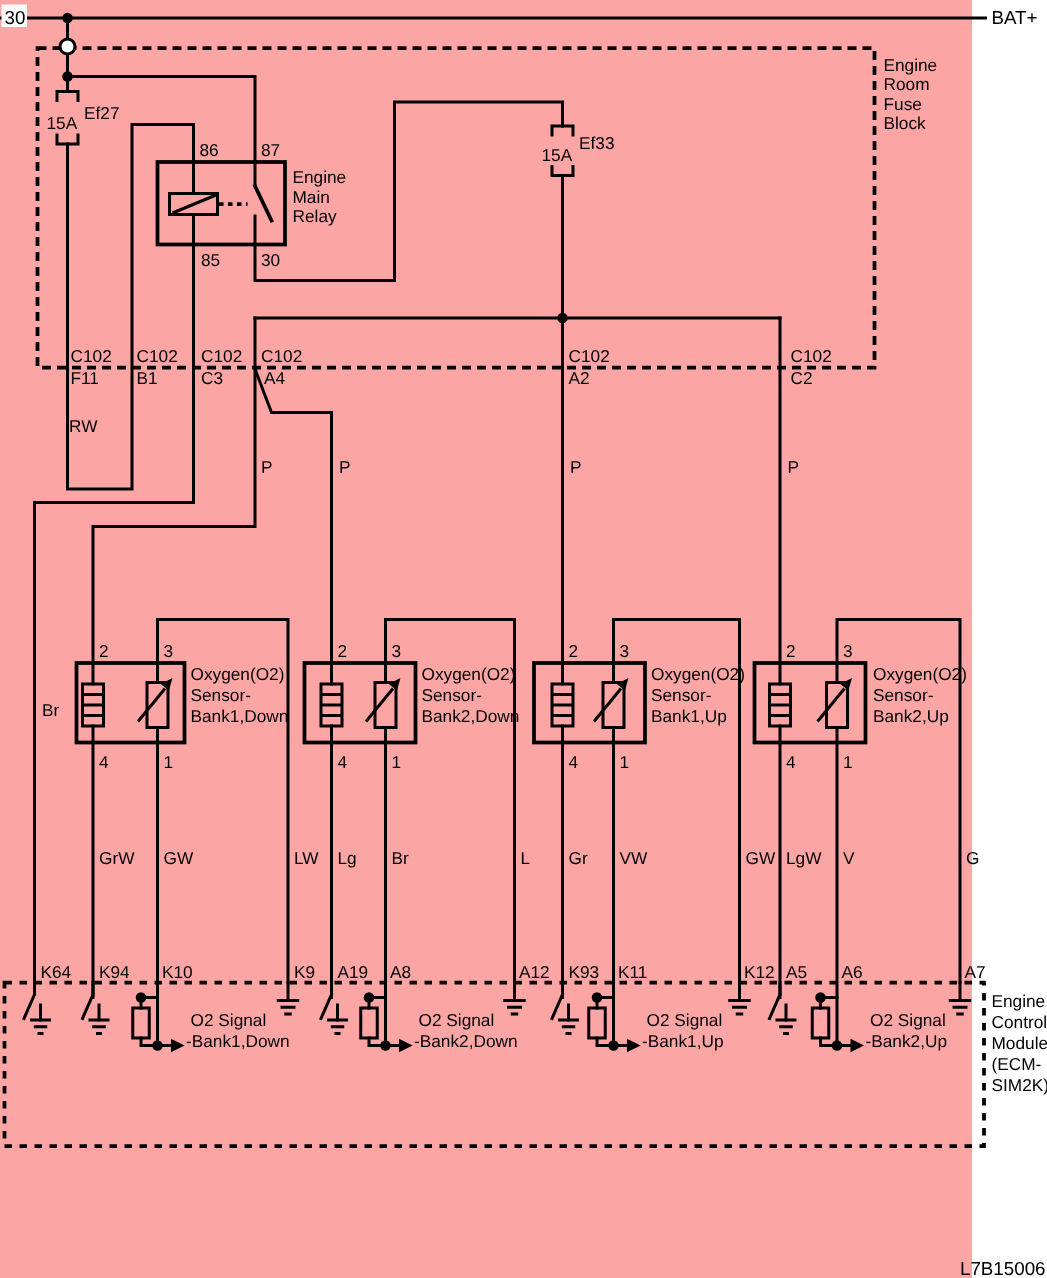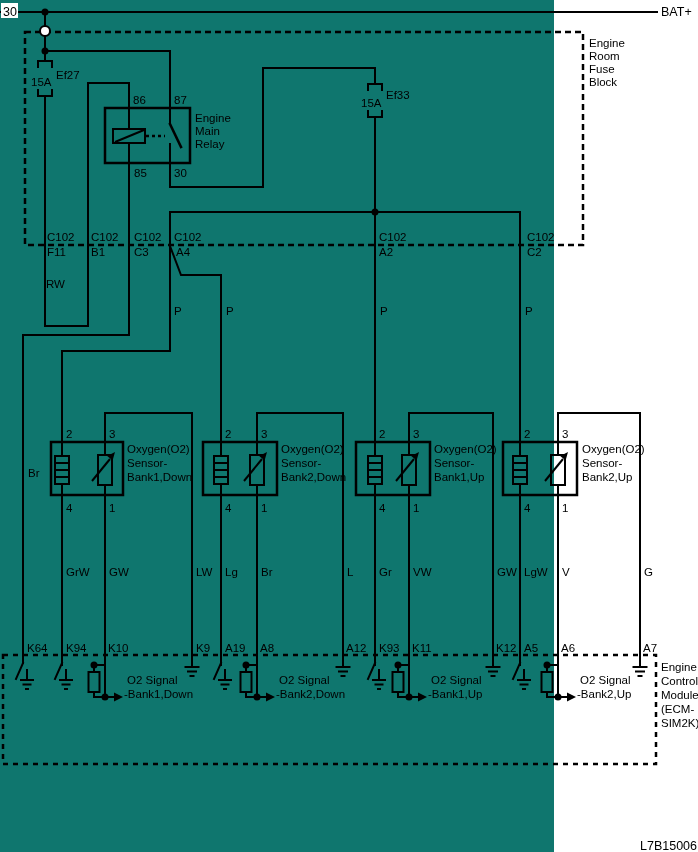--- a/index.html
+++ b/index.html
@@ -1,16 +1,16 @@
 <!DOCTYPE html>
 <html><head>
 <meta charset="utf-8">
 <style>
   html,body{margin:0;padding:0;background:#ffffff;}
-  .page{width:554px;height:852px;position:relative;background:#0f766e;}
+  .page{width:648px;height:852px;position:relative;background:#fca5a5;}
   svg{display:block;}
   .t{font-family:"Liberation Sans","DejaVu Sans",sans-serif;font-size:11.5px;fill:#000;}
   .t12{font-family:"Liberation Sans","DejaVu Sans",sans-serif;font-size:12.5px;fill:#000;}
   .w{fill:none;stroke:#000;stroke-width:2;stroke-linecap:square;stroke-linejoin:miter;}
   .w25{fill:none;stroke:#000;stroke-width:2.5;stroke-linecap:square;}
   .dashbox{fill:none;stroke:#000;stroke-width:2.5;stroke-dasharray:6 4;}
   .dot{fill:#000;stroke:none;}
   .sym{fill:none;stroke:#000;stroke-width:2;}
   .blk{fill:#000;stroke:none;}
 </style>

